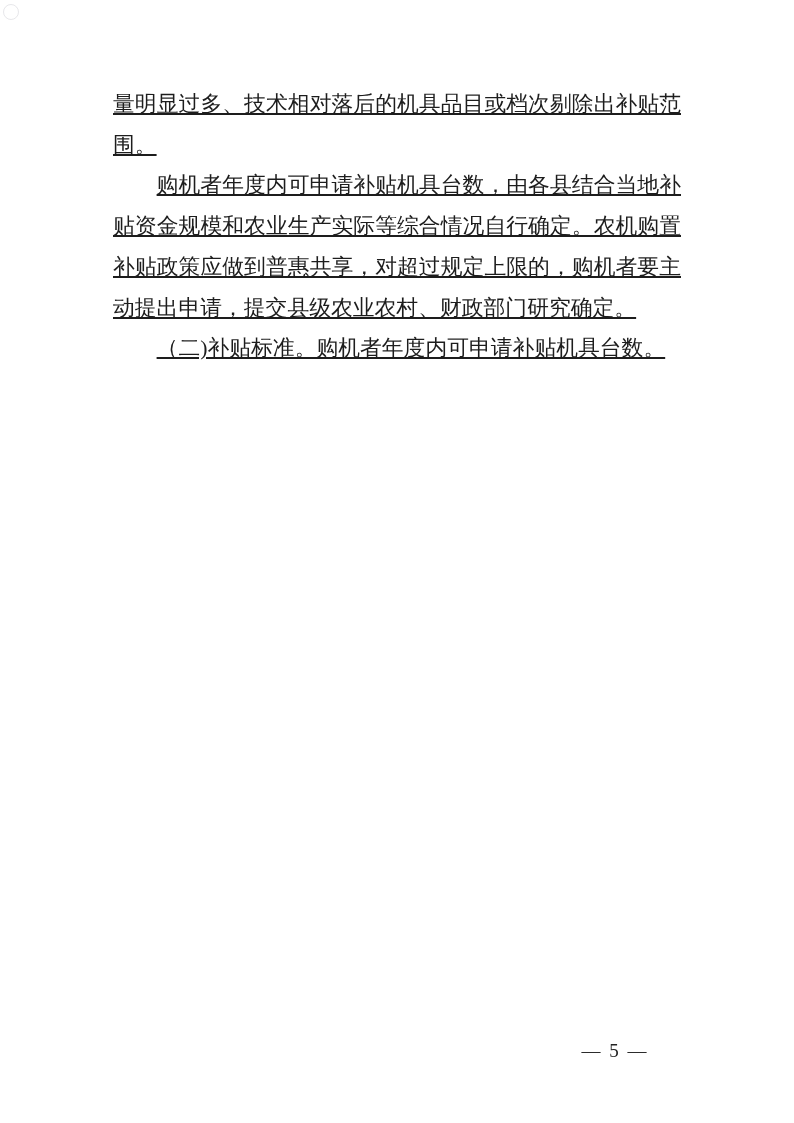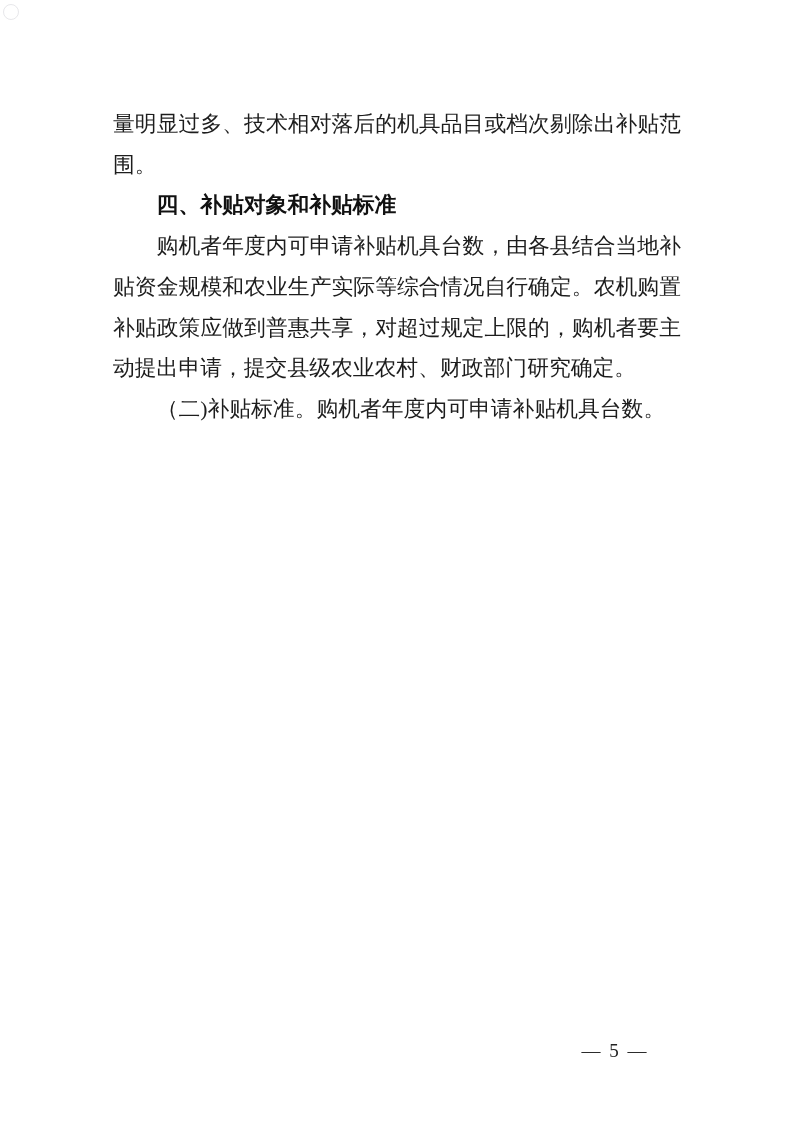--- a/index.html
+++ b/index.html
@@ -20,27 +20,28 @@
     left: 3px;
     top: 4px;
     width: 14px;
     height: 14px;
     border: 1px solid rgba(160,160,170,0.25);
     border-radius: 50%;
   }
   .text-block {
     position: absolute;
     left: 113px;
-    top: 104px;
+    top: 84px;
     width: 568px;
     color: #1d1d1d;
     font-size: 21.8px;
     line-height: 40.7px;
     text-align: justify;
     text-justify: inter-ideograph;
+    text-decoration: underline;
   }
   .text-block p {
     margin: 0;
     padding: 0;
   }
   .text-block p.indent {
     text-indent: 2em;
   }
   .text-block p.heading {
     font-family: "Liberation Sans", "DejaVu Sans", sans-serif;
@@ -64,20 +65,19 @@
 </style>
 </head>
 <body>
 
 <div class="page">
 
   <div class="scan-artifact"></div>
 
   <div class="text-block">
     <p>量明显过多、技术相对落后的机具品目或档次剔除出补贴范围。</p>
-    <p class="heading">四、补贴对象和补贴标准</p>
     <p class="indent">购机者年度内可申请补贴机具台数，由各县结合当地补贴资金规模和农业生产实际等综合情况自行确定。农机购置补贴政策应做到普惠共享，对超过规定上限的，购机者要主动提出申请，提交县级农业农村、财政部门研究确定。</p>
     <p class="indent">（二)补贴标准。购机者年度内可申请补贴机具台数。</p>
   </div>
 
   <div class="page-number">— 5 —</div>
 
 </div>
 
 </body></html>

